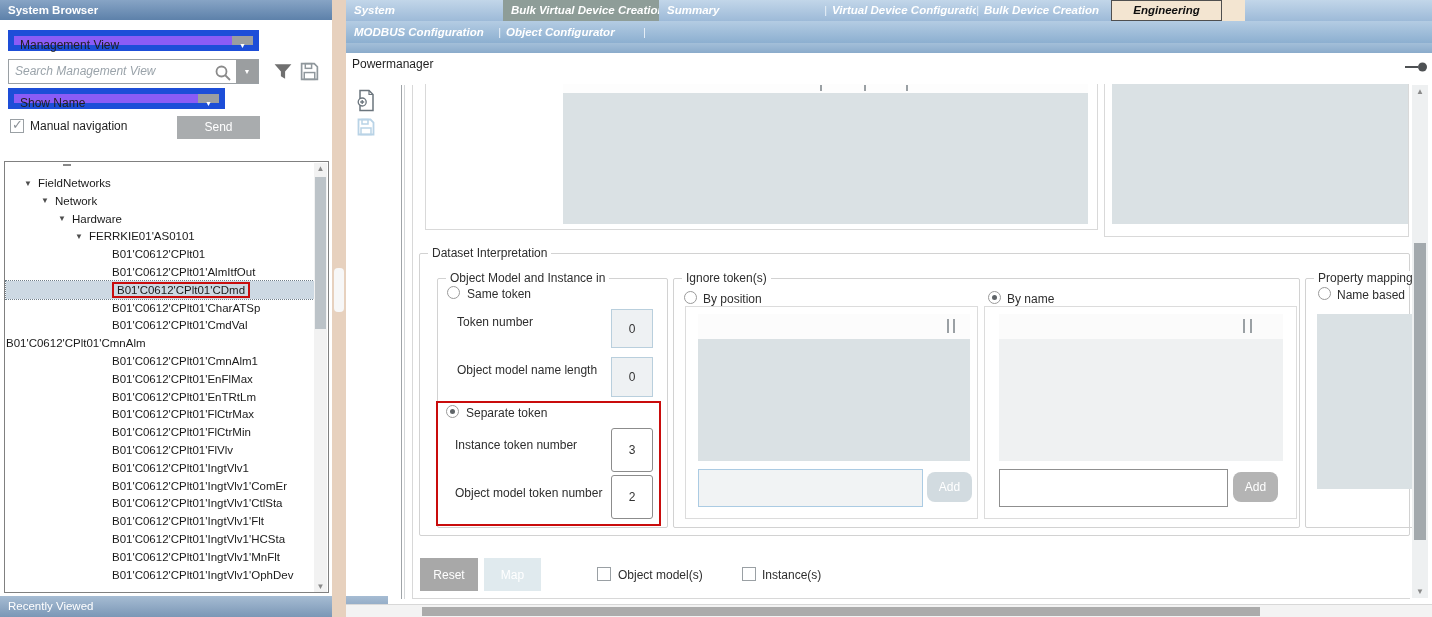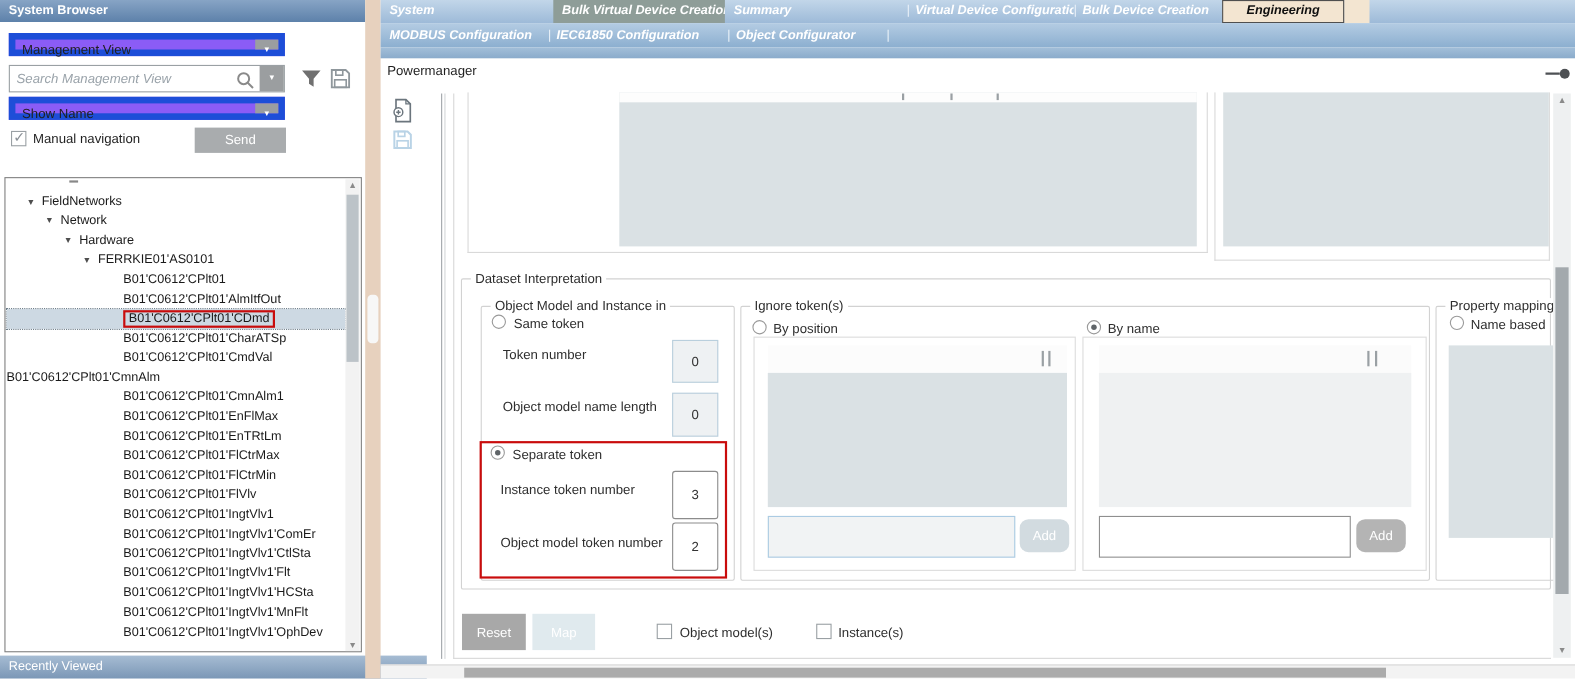--- a/index.html
+++ b/index.html
@@ -105,21 +105,21 @@
 </div>
 <svg class="abs" style="left:272px;top:61px;" width="22" height="21" viewBox="0 0 20 20">
   <path d="M2 3h16l-6 7v7l-4-2.5V10z" fill="#707070"></path>
 </svg>
 <svg class="abs" style="left:299px;top:61px;" width="21" height="21" viewBox="0 0 20 20">
   <path d="M2.5 2.5h12l3 3v12h-15z" fill="none" stroke="#8f979c" stroke-width="1.6"></path>
   <rect x="6" y="2.5" width="6" height="4.5" fill="none" stroke="#8f979c" stroke-width="1.4"></rect>
   <rect x="5" y="11" width="10" height="6.5" fill="none" stroke="#8f979c" stroke-width="1.4"></rect>
 </svg>
 
-<div class="abs combo" style="left:8px;top:88px;width:251px;height:21px;">
+<div class="abs combo" style="left:8px;top:88px;width:217px;height:21px;">
   <span class="ctext">Show Name</span>
   <span class="carrow">▼</span>
 </div>
 
 <span class="checkbox checked" style="left:10px;top:119px;"></span>
 <span class="abs" style="left:30px;top:119px;font-size:12px;color:#1f1f1f;">Manual navigation</span>
 <div class="abs" id="send-btn" style="left:177px;top:116px;width:83px;height:23px;">Send</div>
 
 <div class="abs" id="tree-wrap">
   <div class="abs" style="left:58px;top:2px;width:8px;height:2px;background:#888;"></div>
@@ -214,21 +214,20 @@
     <div class="tab" style="width: 157px;">System</div>
     <div class="tab sel" style="width: 156px;">Bulk Virtual Device Creation</div>
     <div class="tab" style="width: 165px;">Summary</div>
     <div class="tab sepb" style="width: 152px;">Virtual Device Configuratio</div>
     <div class="tab sepb" style="width: 135px;">Bulk Device Creation</div>
     <div class="tab eng" style="width: 111px;">Engineering</div>
     <div id="eng-filler"></div>
   </div>
 <div class="abs" id="tabs-row2">
     <div class="tab" style="width: 152px;">MODBUS Configuration</div>
-    <div class="tab sepb" style="width: 163px;">IEC61850 Configuration</div>
     <div class="tab sepb" style="width: 145px;">Object Configurator</div>
     <span class="tabsep">|</span>
   </div>
 <div class="abs" id="header-strip"></div>
 
 <div class="abs" id="pm-title">Powermanager</div>
 <svg class="abs" style="left:1404px;top:62px;" width="24" height="10" viewBox="0 0 24 10">
   <line x1="1" y1="5" x2="14" y2="5" stroke="#4e5154" stroke-width="2"></line>
   <circle cx="18.5" cy="5" r="4.5" fill="#4e5154"></circle>
 </svg>

